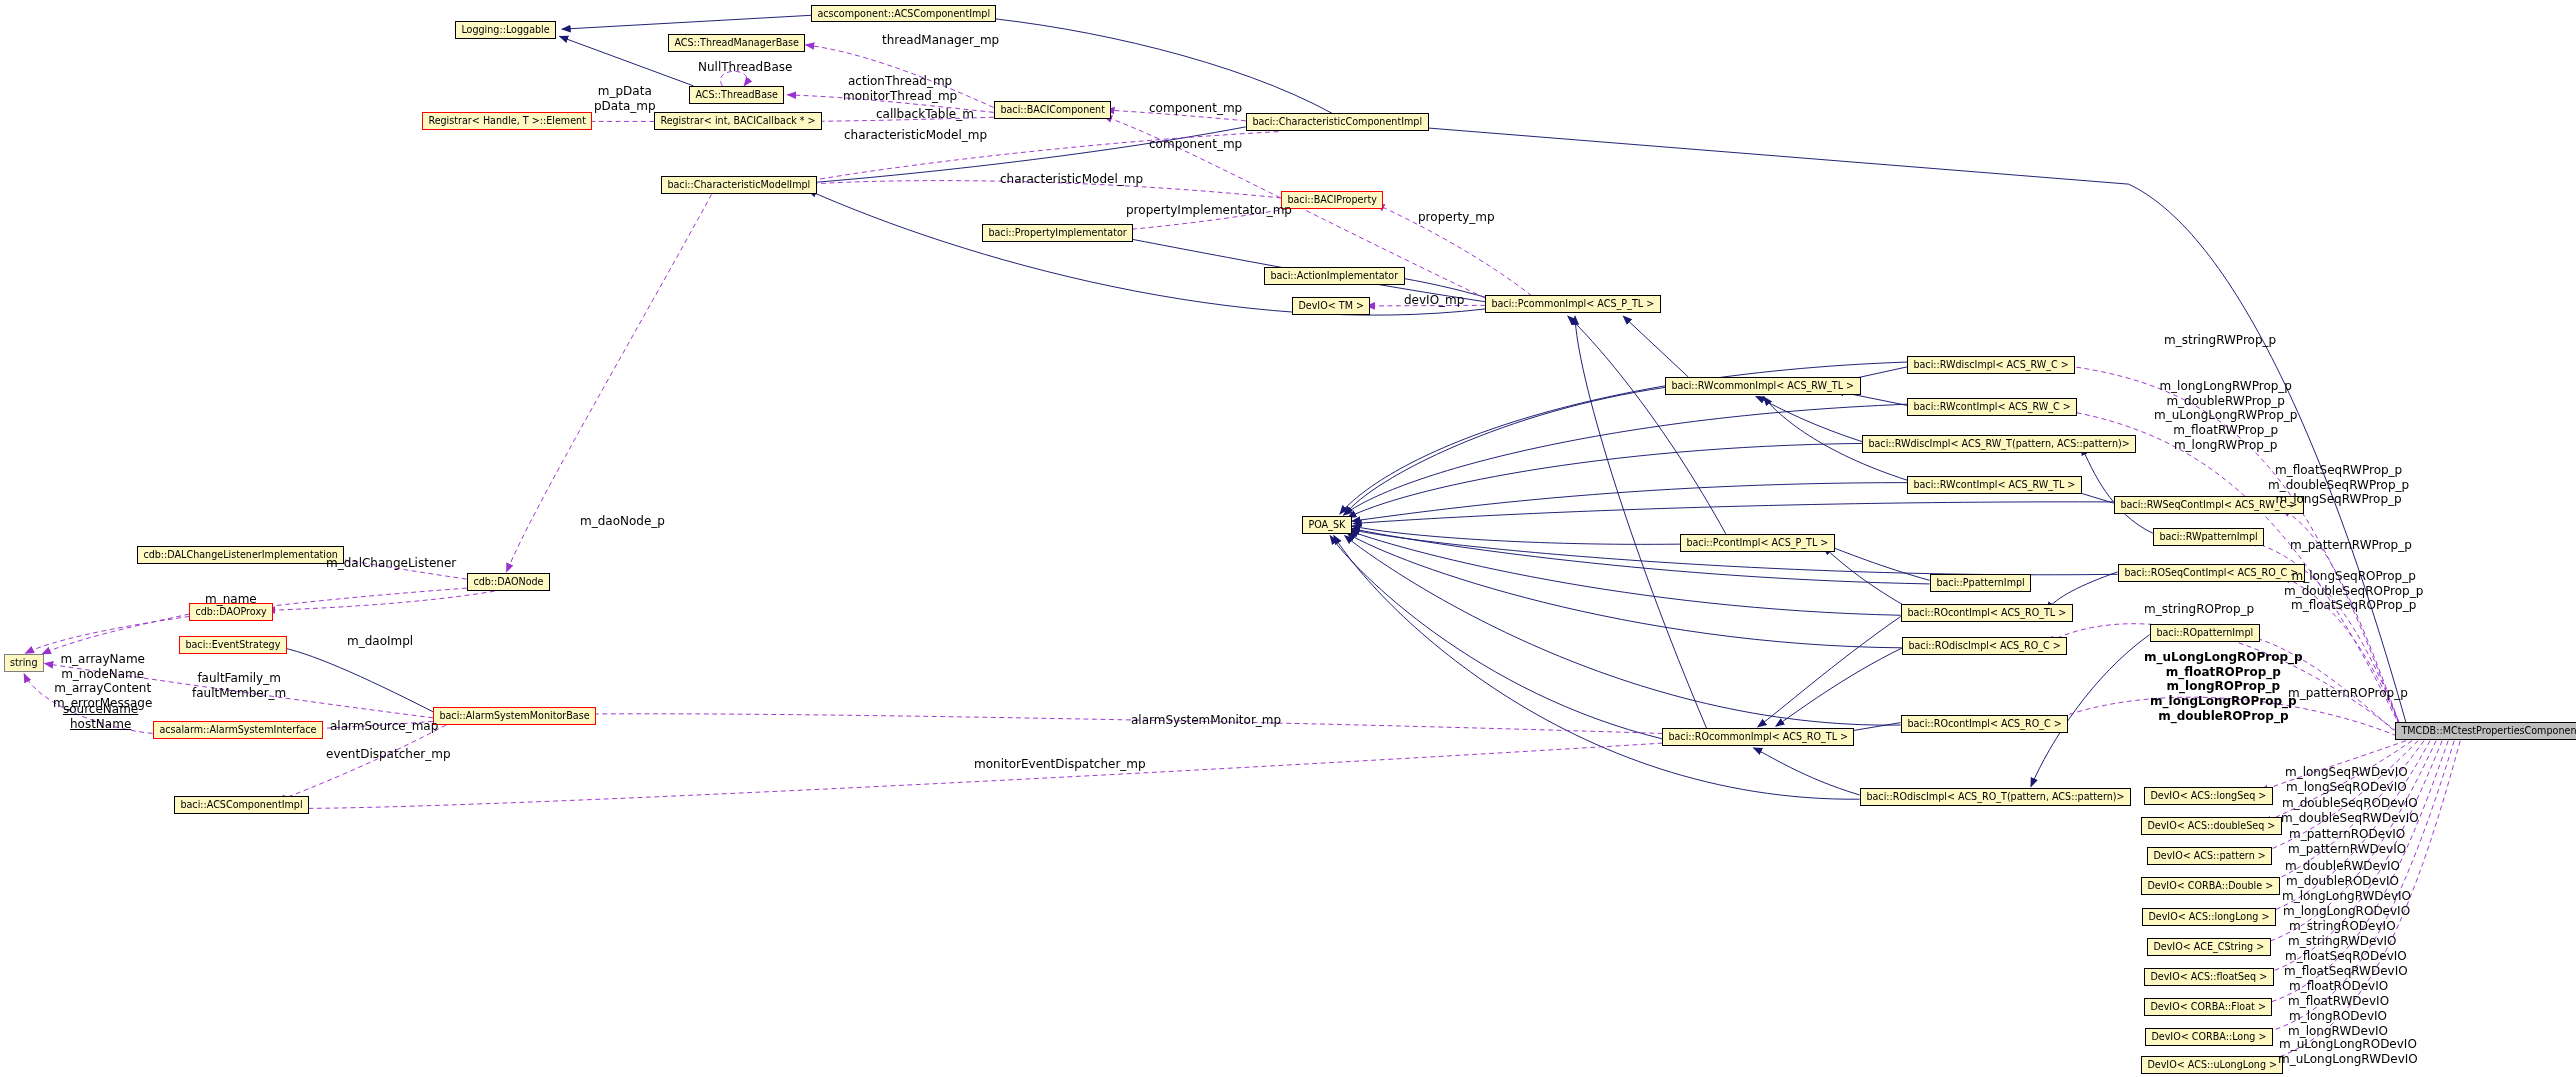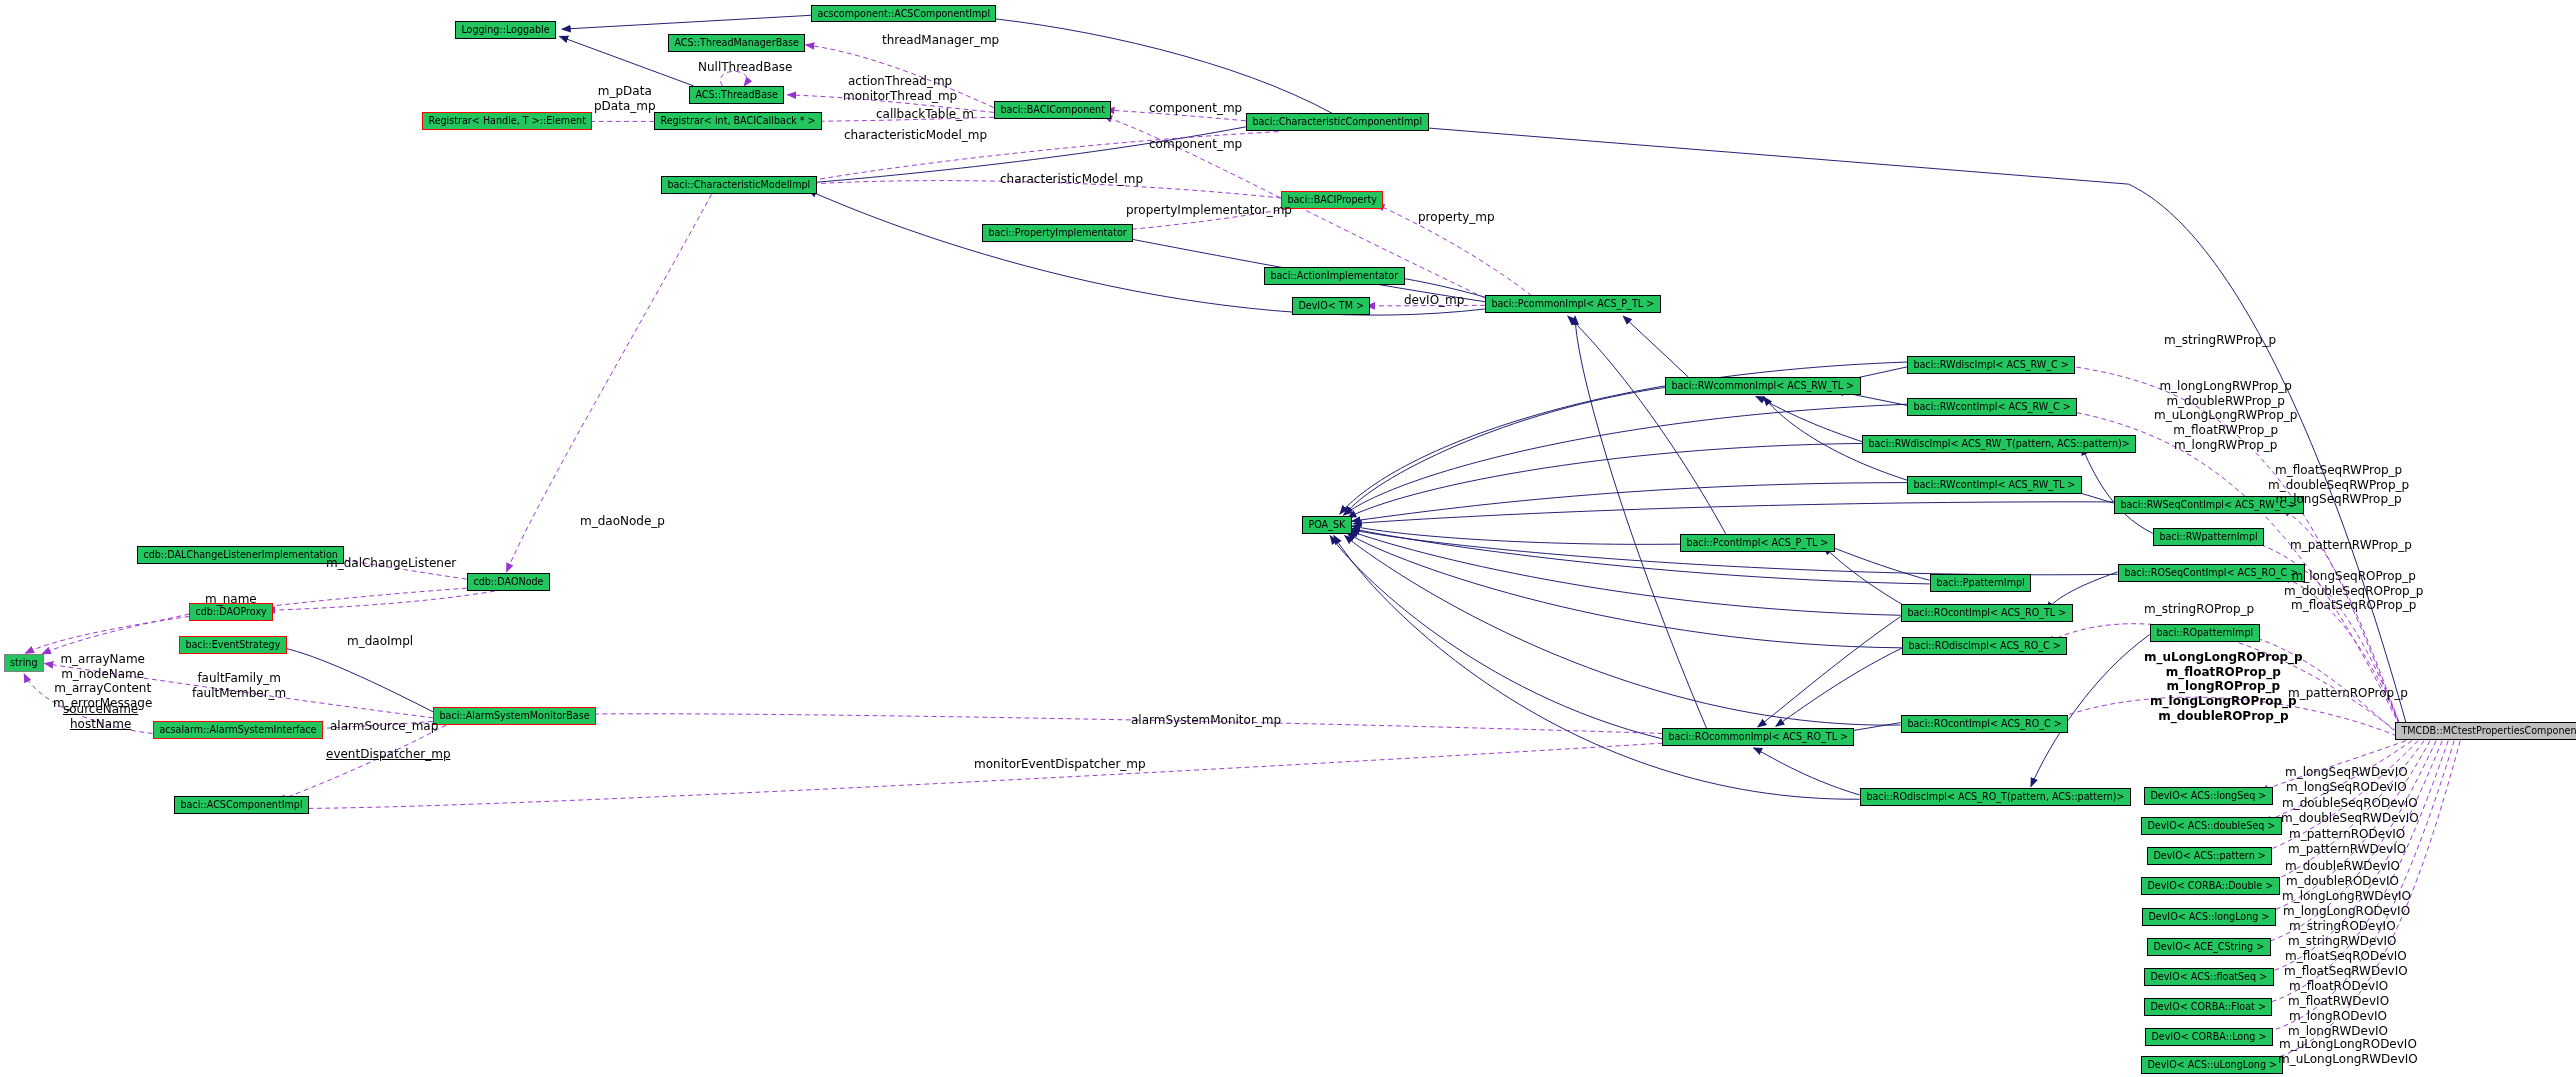--- a/index.html
+++ b/index.html
@@ -1,19 +1,19 @@
 <!DOCTYPE html>
 <html style="font-size:9.6px"><head>
 <meta charset="utf-8">
 <style>
   html,body{margin:0;padding:0;background:#ffffff;}
   #canvas{position:relative;width:2576px;height:1078px;background:#ffffff;overflow:hidden;
           font-family:"DejaVu Sans","Liberation Sans",sans-serif;}
   #edges{position:absolute;left:0;top:0;}
-  .node{position:absolute;border:0.6px solid #000000;background:#22c55e;color:#000;
+  .node{position:absolute;border:0.6px solid #000000;background:#fef9c3;color:#000;
         font-size:9.6px;line-height:1.25;padding:1.8px 5.4px;white-space:nowrap;text-align:center;
         box-sizing:border-box;z-index:2;}
   .node.red{border-color:#ff0000;}
   .node.gray{border-color:#808080;}
   .node.main{background:#bfbfbf;border-color:#000000;}
   .elabel{position:absolute;color:#000;font-size:12px;line-height:1.22;white-space:pre-line;
           text-align:center;z-index:3;}
 </style>
 </head>
 <body>
@@ -187,21 +187,21 @@
 <div class="elabel" style="left:347px;top:634px;">m_daoImpl</div>
 <div class="elabel" style="left:53px;top:652px;">m_arrayName
 m_nodeName
 m_arrayContent
 m_errorMessage</div>
 <div class="elabel" style="left:192px;top:671px;">faultFamily_m
 faultMember_m</div>
 <div class="elabel" style="left:63px;top:702px;text-decoration:underline;">sourceName
 hostName</div>
 <div class="elabel" style="left:330px;top:719px;">alarmSource_map</div>
-<div class="elabel" style="left:326px;top:747px;text-decoration:underline;">eventDispatcher_mp</div>
+<div class="elabel" style="left:326px;top:747px;">eventDispatcher_mp</div>
 <div class="elabel" style="left:1131px;top:713px;">alarmSystemMonitor_mp</div>
 <div class="elabel" style="left:974px;top:757px;">monitorEventDispatcher_mp</div>
 <div class="elabel" style="left:2164px;top:333px;">m_stringRWProp_p</div>
 <div class="elabel" style="left:2154px;top:379px;">m_longLongRWProp_p
 m_doubleRWProp_p
 m_uLongLongRWProp_p
 m_floatRWProp_p
 m_longRWProp_p</div>
 <div class="elabel" style="left:2268px;top:463px;">m_floatSeqRWProp_p
 m_doubleSeqRWProp_p

